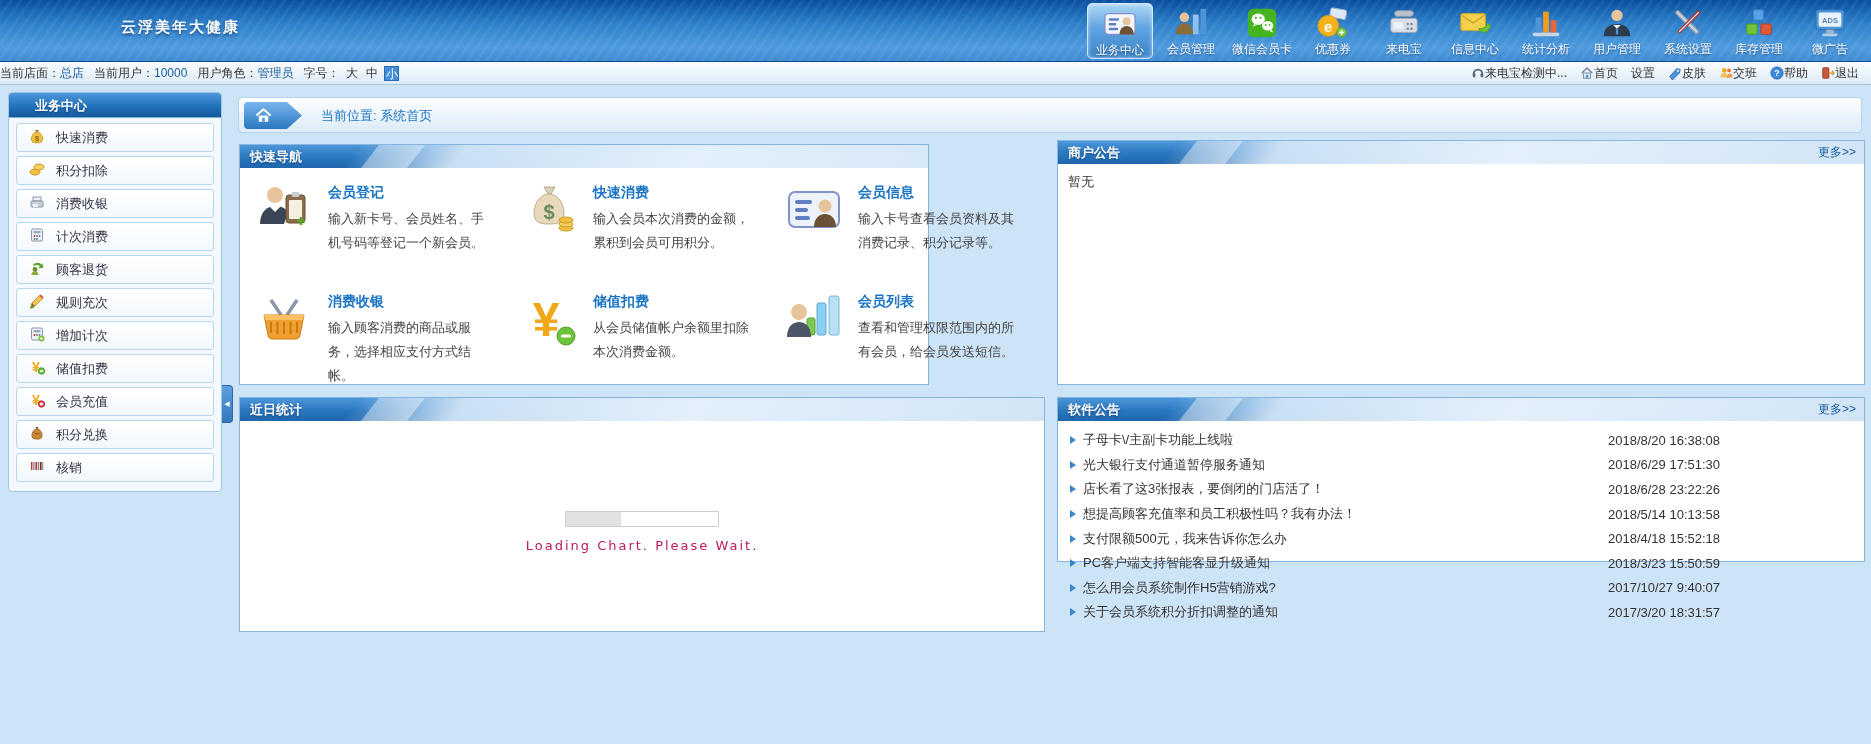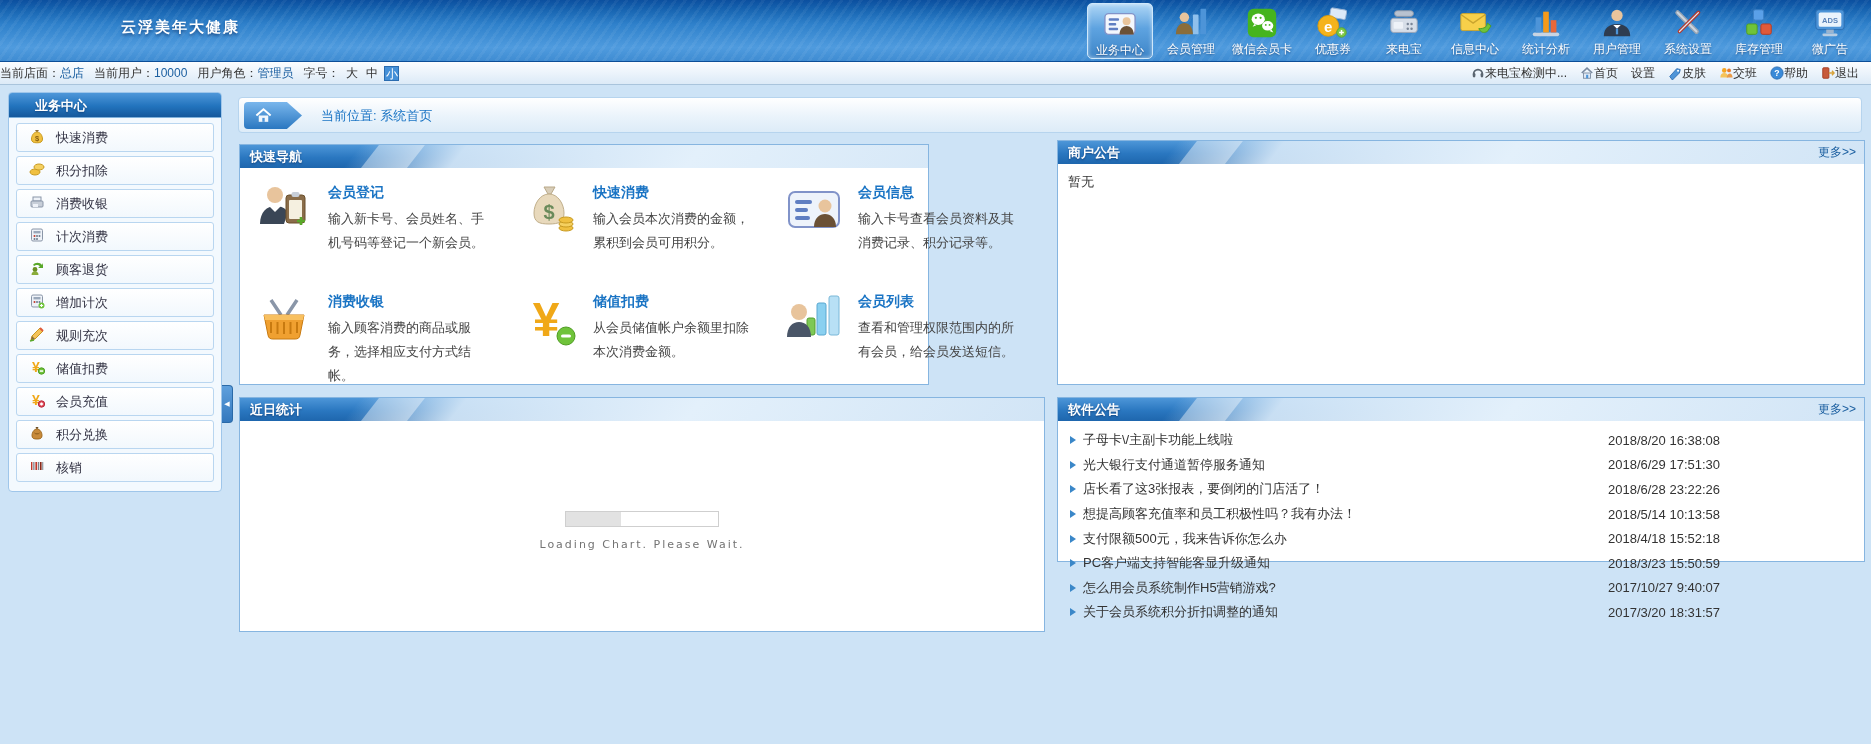--- a/index.html
+++ b/index.html
@@ -89,21 +89,21 @@
   .qn-ic { width:56px; height:56px; flex:none; margin-right:16px; }
   .qn-ic svg { width:56px; height:56px; display:block; }
   .qn-tx { width:168px; }
   .qn-title { font-size:14px; font-weight:bold; color:#1a74c4; margin:2px 0 5px; cursor:pointer; }
   .qn-desc { font-size:13px; color:#444; line-height:24px; }
 
   
   .stats-body { display:flex; flex-direction:column; align-items:center; padding-top:90px; }
   .load-bar { width:154px; height:16px; border:1px solid #cfcfcf; background:#fff; }
   .load-fill { height:100%; background:#e2e2e2; }
-  .load-text { margin-top:11px; font-size:11px; color:#737373; letter-spacing:2px;
+  .load-text { margin-top:11px; font-size:13px; color:#be185d; letter-spacing:2px;
     font-family:"DejaVu Sans","Liberation Sans",sans-serif; }
 
   
   .notice-body { padding:9px 10px; font-size:13px; color:#333; }
   .sw-list { padding:7px 12px 0;text-align:right; }
   .sw-row { position:relative; height:24.6px; display:flex; align-items:center; }
   .sw-arrow { width:0; height:0; border-top:4px solid transparent; border-bottom:4px solid transparent;
     border-left:6px solid #3a87c8; margin-right:7px; flex:none; }
   .sw-title { font-size:13px; color:#333; cursor:pointer; }
   .sw-date { position:absolute; left:538px; font-size:13px; color:#333; }
@@ -369,38 +369,38 @@
         <div class="side-item">
           <span><svg viewBox="0 0 16 16">
               <path d="M4 5c2-3 7-3 9 0l1-2v5H9l1.8-1.6C9.5 4.6 6.5 4.8 5.4 6z" fill="#5aa82a"></path>
               <circle cx="6" cy="9.5" r="2.4" fill="#6b8e23"></circle>
               <path d="M2.5 15c0-2.6 1.6-3.8 3.5-3.8s3.5 1.2 3.5 3.8z" fill="#8aac3a"></path>
             </svg></span>
           <span>顾客退货</span>
         </div>
         <div class="side-item">
           <span><svg viewBox="0 0 16 16">
+              <path d="M2 14l1-4 8-8 3 3-8 8z" fill="#f5c35a" stroke="#c89a20"></path>
+              <path d="M11 2l3 3" stroke="#e05a3a" stroke-width="2"></path>
+              <path d="M2 14l4-1-3-3z" fill="#8a6d3b"></path>
+              <path d="M1 15l4-1" stroke="#5aa82a" stroke-width="1.6"></path>
+            </svg></span>
+          <span>规则充次</span>
+        </div>
+        <div class="side-item">
+          <span><svg viewBox="0 0 16 16">
               <rect x="2.5" y="2" width="11" height="12" rx="1.5" fill="#eef2f8" stroke="#8a96a8"></rect>
               <rect x="4.5" y="4" width="7" height="2.4" fill="#9aa8ba"></rect>
               <circle cx="5.5" cy="9" r="1" fill="#c0392b"></circle>
               <circle cx="8" cy="9" r="1" fill="#6a7a8a"></circle>
               <circle cx="10.5" cy="9" r="1" fill="#6a7a8a"></circle>
               <circle cx="12.5" cy="12.5" r="3" fill="#6fc33a"></circle>
               <path d="M10.9 12.5h3.2M12.5 10.9v3.2" stroke="#fff" stroke-width="1.2"></path>
             </svg></span>
           <span>增加计次</span>
-        </div>
-        <div class="side-item">
-          <span><svg viewBox="0 0 16 16">
-              <path d="M2 14l1-4 8-8 3 3-8 8z" fill="#f5c35a" stroke="#c89a20"></path>
-              <path d="M11 2l3 3" stroke="#e05a3a" stroke-width="2"></path>
-              <path d="M2 14l4-1-3-3z" fill="#8a6d3b"></path>
-              <path d="M1 15l4-1" stroke="#5aa82a" stroke-width="1.6"></path>
-            </svg></span>
-          <span>规则充次</span>
         </div>
         <div class="side-item">
           <span><svg viewBox="0 0 16 16">
               <text x="7" y="13" font-size="14" font-weight="bold" fill="#f0a818" text-anchor="middle">¥</text>
               <circle cx="12.5" cy="12" r="3.2" fill="#6fc33a" stroke="#4f9d22"></circle>
               <rect x="10.8" y="11.3" width="3.4" height="1.5" fill="#fff"></rect>
             </svg></span>
           <span>储值扣费</span>
         </div>
         <div class="side-item">

